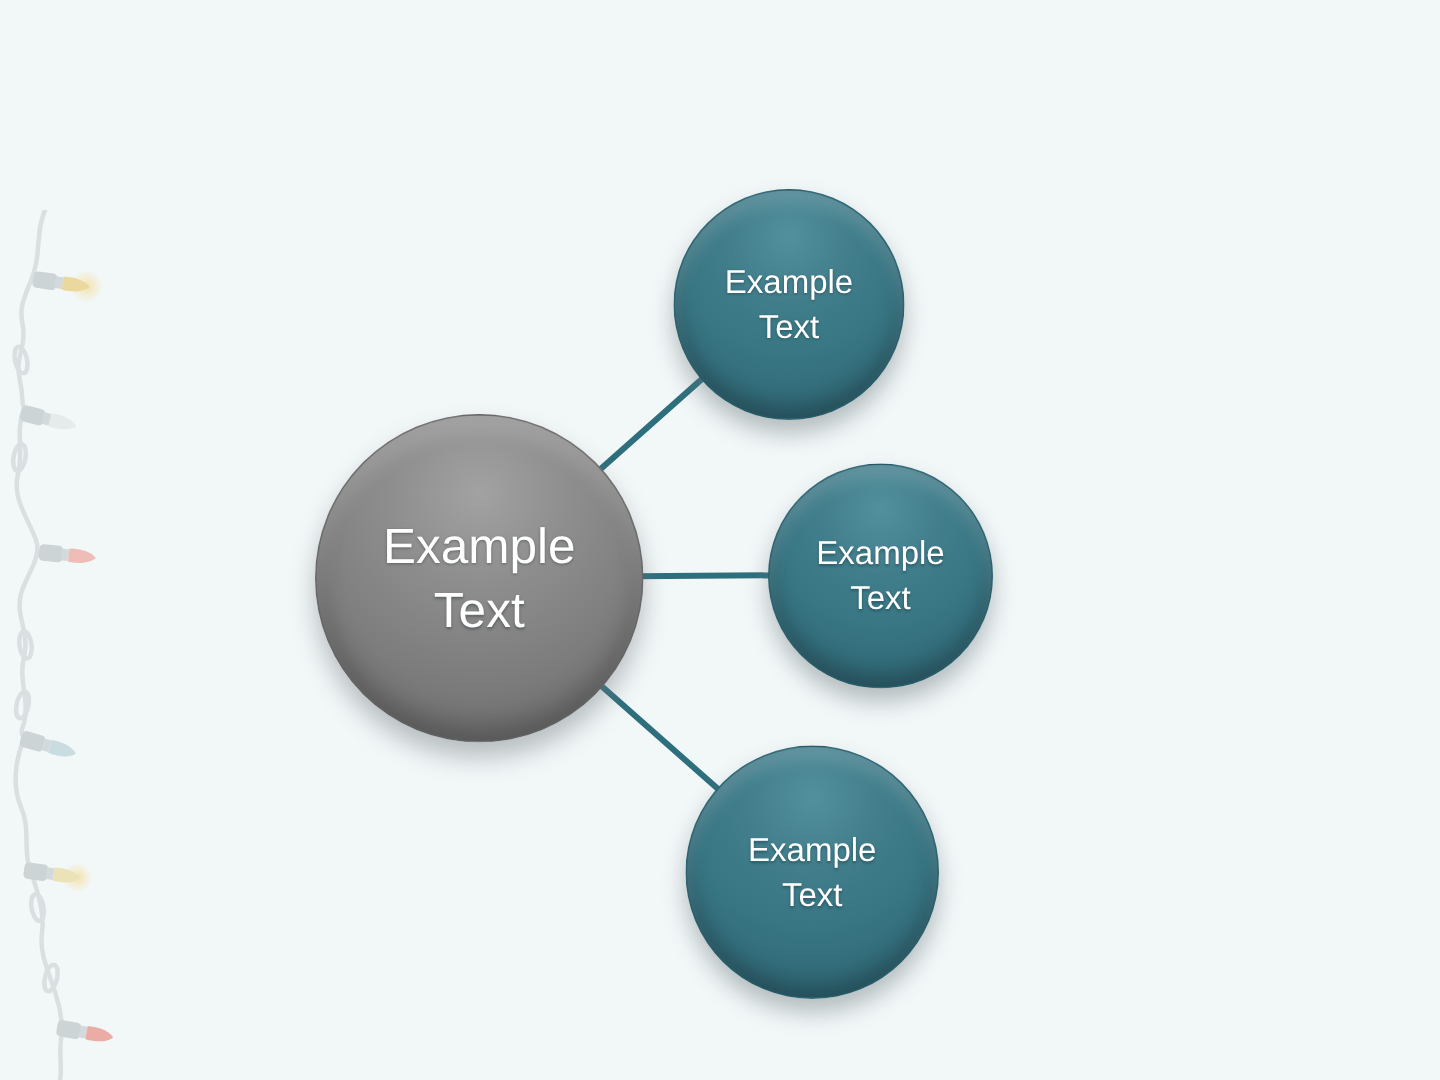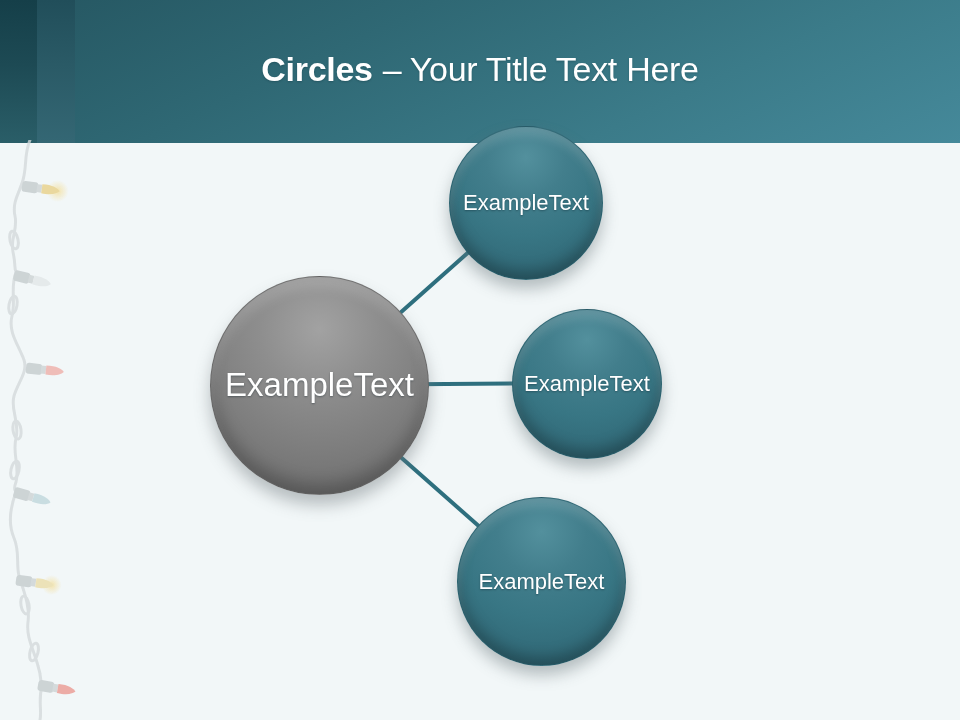--- a/index.html
+++ b/index.html
@@ -18,21 +18,21 @@
   .title-emphasis{font-weight:700;}
   .title-rest{font-weight:400;margin-left:10px;}
 
   
   .lights{position:absolute;top:140px;left:0;width:170px;height:580px;z-index:1;opacity:0.85;}
 
   
   .connectors{position:absolute;top:0;left:0;width:960px;height:720px;z-index:2;}
 
   
-  .circle{position:absolute;border-radius:50%;display:flex;flex-direction:row;
+  .circle{position:absolute;border-radius:50%;display:flex;flex-direction:column;
     align-items:center;justify-content:center;text-align:right;color:#ffffff;z-index:3;
     text-shadow:0 1px 2px rgba(0,20,30,0.35);}
   .circle span{display:block;}
   .gray{left:210px;top:276px;width:217px;height:217px;font-size:33px;line-height:1.28;
     background:radial-gradient(circle at 50% 24%,#a2a2a2 0%,#8e8e8e 30%,#7e7e7e 60%,#6b6b6b 92%,#5f5f5f 100%);
     border:1px solid rgba(70,70,70,0.35);
     box-shadow:0 10px 16px rgba(110,120,125,0.45),
       inset 0 10px 12px rgba(255,255,255,0.18),
       inset 0 -10px 16px rgba(0,0,0,0.22);}
   .teal{font-size:22px;line-height:1.35;
@@ -44,25 +44,20 @@
       inset 0 -8px 14px rgba(0,0,0,0.25);}
   .c-top{left:449px;top:126px;width:152px;height:152px;}
   .c-mid{left:512px;top:309px;width:148px;height:148px;}
   .c-bot{left:457px;top:497px;width:167px;height:167px;}
 </style>
 </head>
 <body>
 
 <div class="slide">
 
-  <div class="header">
-    <div class="stripe-dark"></div>
-    <div class="stripe-mid"></div>
-    <div class="title"><span class="title-emphasis">Circles</span><span class="title-rest">– Your Title Text Here</span></div>
-  </div>
 
   <svg class="lights" viewBox="0 0 170 580">
     <defs>
       <radialGradient id="glowGrad">
         <stop offset="0%" stop-color="#f3d77c" stop-opacity="0.75"></stop>
         <stop offset="60%" stop-color="#f3dd96" stop-opacity="0.35"></stop>
         <stop offset="100%" stop-color="#f3dd96" stop-opacity="0"></stop>
       </radialGradient>
     </defs>
     <g stroke="#d3d9da" stroke-width="3" fill="none" stroke-linecap="round" opacity="0.9">

